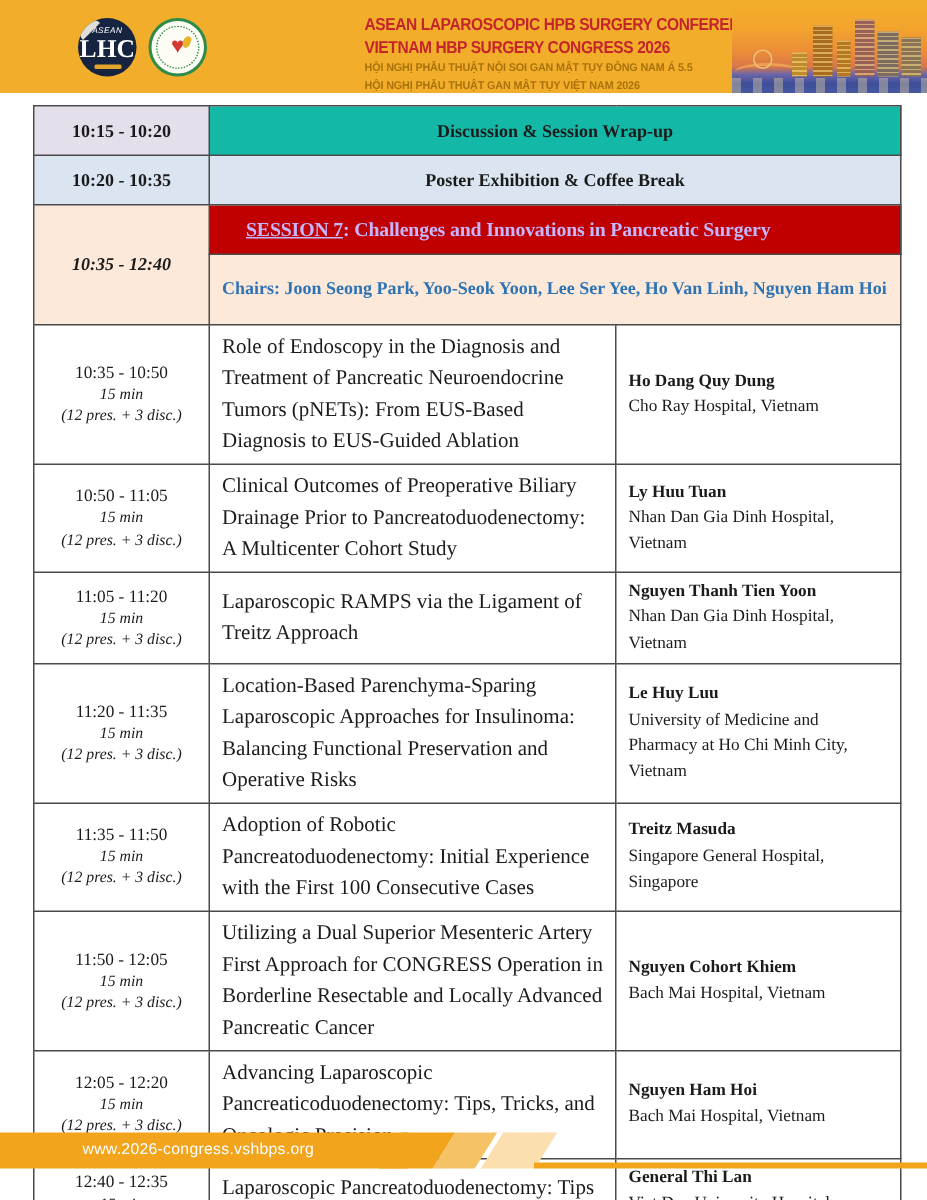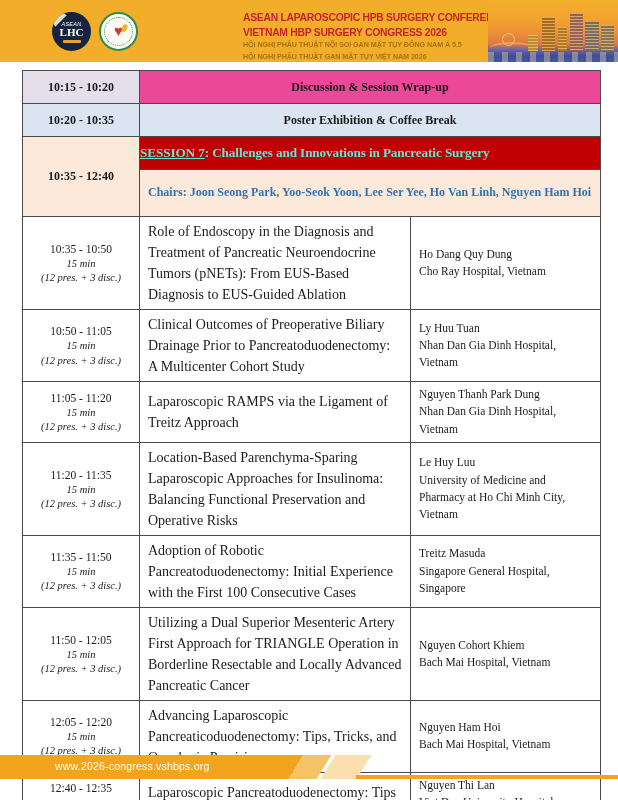--- a/index.html
+++ b/index.html
@@ -17,21 +17,21 @@
   .masthead{position:absolute;left:0;top:0;width:618px;height:62px;
             background:var(--header-gold);}
   .logos{position:absolute;left:52px;top:12px;display:flex;align-items:center;gap:8px;}
   .logo-circle-navy{width:39px;height:39px;border-radius:50%;background:#16243f;
       position:relative;display:flex;flex-direction:column;align-items:center;
       justify-content:center;overflow:hidden;flex:0 0 auto;}
   .logo-circle-navy::before{content:"";position:absolute;left:1px;top:1px;width:16px;height:16px;
       border-radius:50%;background:#f7f3e8;clip-path:polygon(0 0,100% 0,0 100%);opacity:.9;}
   .logo-circle-navy .l1{font-family:"Liberation Sans",sans-serif;font-size:5.5px;
       color:#fff;font-style:italic;letter-spacing:.3px;position:relative;}
-  .logo-circle-navy .l2{font-size:11px;font-weight:bold;color:#fff;line-height:1;position:relative;}
+  .logo-circle-navy .l2{font-size:17px;font-weight:bold;color:#fff;line-height:1;position:relative;}
   .logo-circle-navy .l3bar{width:18px;height:3px;background:#e3a52c;margin-top:2px;border-radius:1px;}
   .logo-circle-seal{width:39px;height:39px;border-radius:50%;background:#fdfdf5;
       border:2px solid #2e8b4a;position:relative;flex:0 0 auto;
       display:flex;align-items:center;justify-content:center;}
   .logo-circle-seal::before{content:"";position:absolute;inset:3px;border-radius:50%;
       border:1px dotted #2e8b4a;}
   .logo-circle-seal .heart{color:#d03a30;font-size:15px;line-height:1;}
   .logo-circle-seal .leaf{position:absolute;right:9px;top:10px;width:5px;height:8px;
       background:#e9b42a;border-radius:60% 40% 50% 50%;transform:rotate(20deg);}
   .logo-congress{display:flex;align-items:center;gap:4px;margin-left:4px;}
@@ -80,33 +80,33 @@
   table.schedule{position:absolute;left:22px;top:70px;width:578px;border-collapse:collapse;
       table-layout:fixed;}
   .schedule td{border:1px solid var(--border-gray);vertical-align:middle;}
   col.c-time{width:117px;} col.c-title{width:271px;} col.c-speaker{width:190px;}
 
   .time-cell{text-align:center;}
   .simple-time,.session-time{font-weight:bold;font-size:12px;}
   .simple-row td{height:33px;}
   .simple-title{text-align:center;font-weight:bold;font-size:12px;}
 
-  .session-time{background:var(--peach);}
-  .banner-cell{background:var(--banner-red);color:#5eead4;font-weight:bold;font-size:13.2px;
-      padding:7px 0;height:33px;letter-spacing:-.1px;white-space:nowrap;}
+  .session-time{background:var(--peach);font-style:italic;}
+  .banner-cell{background:var(--banner-red);color:#c4b5fd;font-weight:bold;font-size:13.2px;
+      padding:7px 24px;height:33px;letter-spacing:-.1px;white-space:nowrap;}
   .sess-label{text-decoration:underline;}
   .chairs-cell{background:var(--peach);color:var(--chairs-blue);font-weight:bold;
       font-size:12px;line-height:1.62;padding:4px 8px 5px 8px;height:47px;}
 
   .talk-row .time-cell{padding:2px 2px;}
   .talk-row .tt{font-size:11.5px;line-height:1.4;}
   .talk-row .td-dur{font-size:10.5px;font-style:italic;line-height:1.35;}
   .title-cell{padding:4px 8px;font-size:14px;line-height:1.5;}
   .speaker-cell{padding:4px 8px;font-size:11.5px;line-height:1.5;}
-  .sp-name{font-weight:normal;}
+  .sp-name{font-weight:bold;}
 
   
   .footer{position:absolute;left:0;top:755px;width:618px;height:24px;}
   .fb-main{position:absolute;left:0;top:0;width:272px;height:24px;background:var(--footer-orange);}
   .fb-edge{position:absolute;left:260px;top:0;width:36px;height:24px;background:var(--footer-orange);
       transform:skewX(-32deg);}
   .fb-s1{position:absolute;left:296px;top:0;width:28px;height:24px;background:#f6c266;
       transform:skewX(-32deg);}
   .fb-s2{position:absolute;left:328px;top:0;width:36px;height:24px;background:#fbdfae;
       transform:skewX(-32deg);}
@@ -152,21 +152,21 @@
 
   <table class="schedule">
     <colgroup>
         <col class="c-time">
         <col class="c-title">
         <col class="c-speaker">
       </colgroup>
     <tbody>
       <tr class="simple-row">
     <td class="time-cell simple-time" style="background: rgb(229, 223, 236);">10:15 - 10:20</td>
-    <td class="simple-title" colspan="2" style="background: #ec4899;">Discussion &amp; Session Wrap-up</td>
+    <td class="simple-title" colspan="2" style="background: #14b8a6;">Discussion &amp; Session Wrap-up</td>
   </tr>
         <tr class="simple-row">
     <td class="time-cell simple-time" style="background: rgb(219, 229, 241);">10:20 - 10:35</td>
     <td class="simple-title" colspan="2" style="background: rgb(219, 229, 241);">Poster Exhibition &amp; Coffee Break</td>
   </tr>
         <tr class="session-banner-row">
         <td class="time-cell session-time" rowspan="2">10:35 - 12:40</td>
         <td class="banner-cell" colspan="2">
           <span class="sess-label">SESSION 7</span><span>: Challenges and Innovations in Pancreatic Surgery</span>
         </td>
@@ -199,21 +199,21 @@
     </td>
   </tr>
         <tr class="talk-row">
     <td class="time-cell">
       <div class="tt">11:05 - 11:20</div>
       <div class="td-dur">15 min</div>
       <div class="td-dur">(12 pres. + 3 disc.)</div>
     </td>
     <td class="title-cell">Laparoscopic RAMPS via the Ligament of Treitz Approach</td>
     <td class="speaker-cell">
-      <div class="sp-name">Nguyen Thanh Park Dung</div>
+      <div class="sp-name">Nguyen Thanh Tien Yoon</div>
       <div class="sp-aff">Nhan Dan Gia Dinh Hospital, Vietnam</div>
     </td>
   </tr>
         <tr class="talk-row">
     <td class="time-cell">
       <div class="tt">11:20 - 11:35</div>
       <div class="td-dur">15 min</div>
       <div class="td-dur">(12 pres. + 3 disc.)</div>
     </td>
     <td class="title-cell">Location-Based Parenchyma-Sparing Laparoscopic Approaches for Insulinoma: Balancing Functional Preservation and Operative Risks</td>
@@ -233,21 +233,21 @@
       <div class="sp-name">Treitz Masuda</div>
       <div class="sp-aff">Singapore General Hospital, Singapore</div>
     </td>
   </tr>
         <tr class="talk-row">
     <td class="time-cell">
       <div class="tt">11:50 - 12:05</div>
       <div class="td-dur">15 min</div>
       <div class="td-dur">(12 pres. + 3 disc.)</div>
     </td>
-    <td class="title-cell">Utilizing a Dual Superior Mesenteric Artery First Approach for TRIANGLE Operation in Borderline Resectable and Locally Advanced Pancreatic Cancer</td>
+    <td class="title-cell">Utilizing a Dual Superior Mesenteric Artery First Approach for CONGRESS Operation in Borderline Resectable and Locally Advanced Pancreatic Cancer</td>
     <td class="speaker-cell">
       <div class="sp-name">Nguyen Cohort Khiem</div>
       <div class="sp-aff">Bach Mai Hospital, Vietnam</div>
     </td>
   </tr>
         <tr class="talk-row">
     <td class="time-cell">
       <div class="tt">12:05 - 12:20</div>
       <div class="td-dur">15 min</div>
       <div class="td-dur">(12 pres. + 3 disc.)</div>
@@ -259,21 +259,21 @@
     </td>
   </tr>
         <tr class="talk-row">
     <td class="time-cell">
       <div class="tt">12:40 - 12:35</div>
       <div class="td-dur">15 min</div>
       <div class="td-dur">(12 pres. + 3 disc.)</div>
     </td>
     <td class="title-cell">Laparoscopic Pancreatoduodenectomy: Tips and Tricks</td>
     <td class="speaker-cell">
-      <div class="sp-name">Nguyen Thi Lan</div>
+      <div class="sp-name">General Thi Lan</div>
       <div class="sp-aff">Viet Duc University Hospital, Vietnam</div>
     </td>
   </tr>
       </tbody>
   </table>
 
   <footer class="footer">
     <div class="fb-main"></div>
     <div class="fb-edge"></div>
     <div class="fb-s1"></div>

